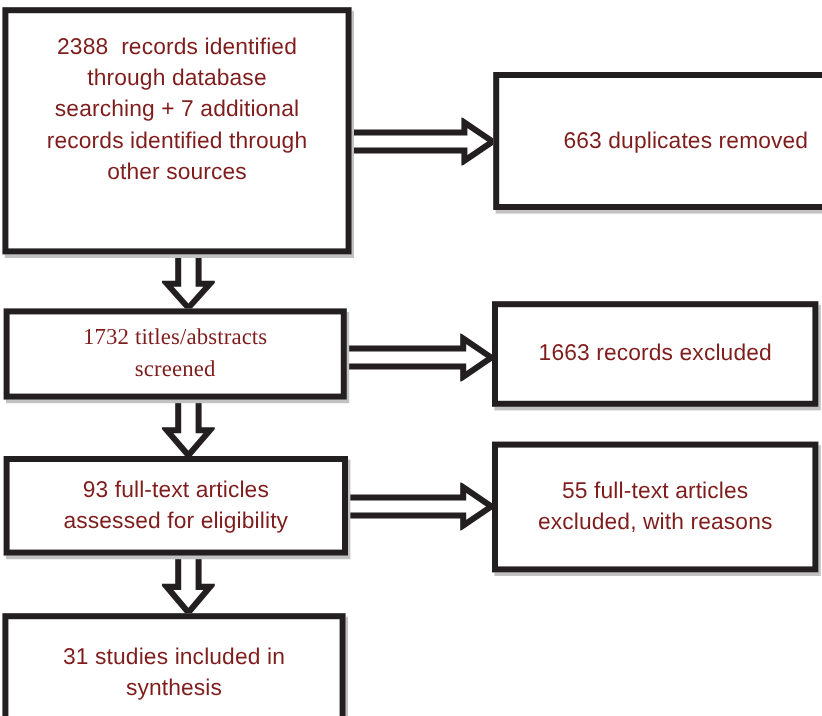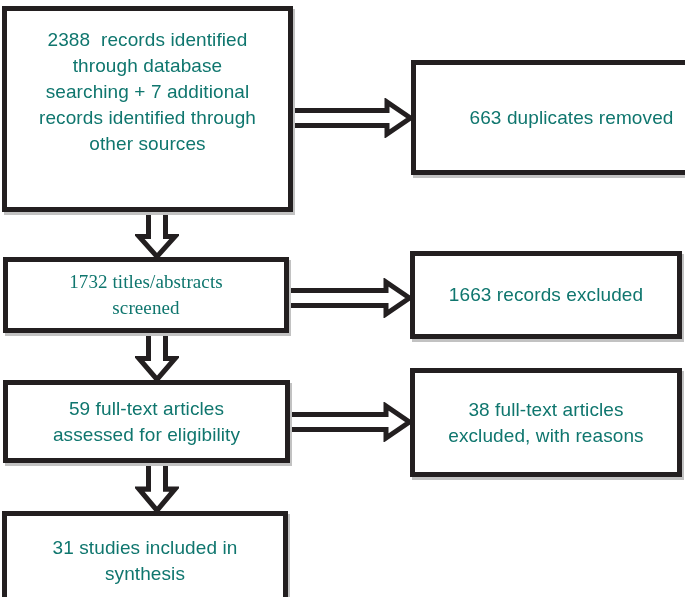--- a/index.html
+++ b/index.html
@@ -6,21 +6,21 @@
     margin: 0;
     padding: 0;
     background: #ffffff;
   }
   .canvas {
     position: relative;
     width: 685px;
     height: 597px;
     background: #ffffff;
     font-family: "Liberation Sans", "DejaVu Sans", sans-serif;
-    color: #0f766e;
+    color: #7f1d1d;
     overflow: hidden;
   }
   .box {
     position: absolute;
     box-sizing: border-box;
     background: #ffffff;
     border: 5px solid #231f20;
     box-shadow: 2px 3px 0 #c2c2c2;
     display: flex;
     align-items: center;
@@ -78,26 +78,26 @@
   <div class="box" id="box-screened">
     <div class="box-text">1732 titles/abstracts
 screened</div>
   </div>
 
   <div class="box" id="box-records-excluded">
     <div class="box-text">1663 records excluded</div>
   </div>
 
   <div class="box" id="box-fulltext-assessed">
-    <div class="box-text">59 full-text articles
+    <div class="box-text">93 full-text articles
 assessed for eligibility</div>
   </div>
 
   <div class="box" id="box-fulltext-excluded">
-    <div class="box-text">38 full-text articles
+    <div class="box-text">55 full-text articles
 excluded, with reasons</div>
   </div>
 
   <div class="box" id="box-included">
     <div class="box-text">31 studies included in
 synthesis</div>
   </div>
 
   <svg class="flow-arrow" id="arrow-right-1" width="122" height="40" viewBox="0 0 122 40" aria-hidden="true">
     <path d="M0 12.5 H96 V4 L119.5 20 L96 36 V27.5 H0" fill="#ffffff" stroke="#231f20" stroke-width="5" stroke-linejoin="miter"></path>

